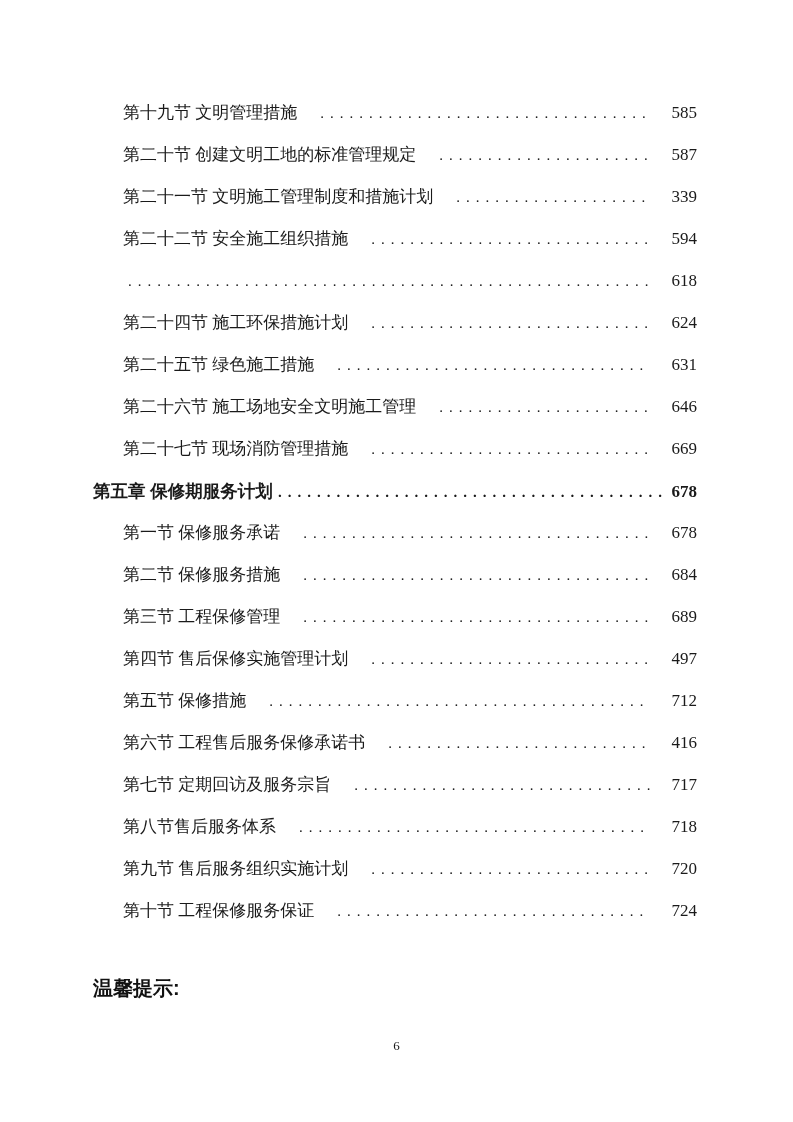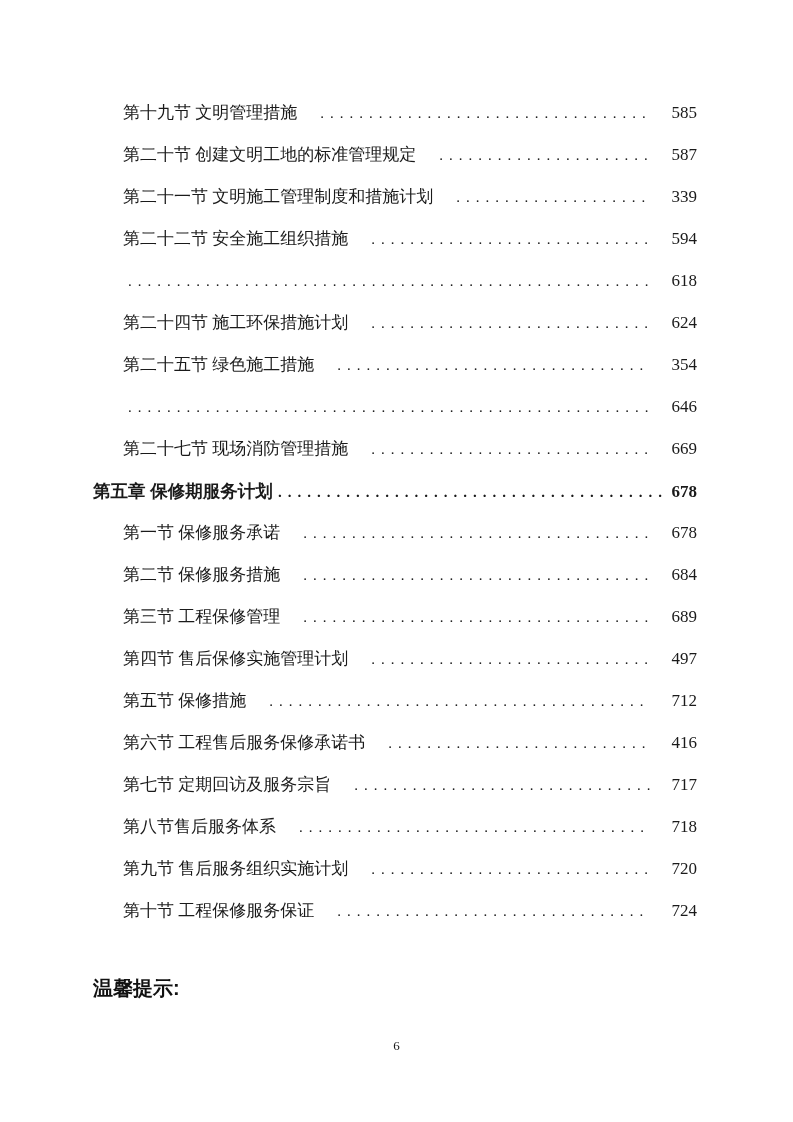--- a/index.html
+++ b/index.html
@@ -119,23 +119,24 @@
     <span class="toc-page">618</span>
   </div>
       <div class="toc-row section">
     <span class="toc-title">第二十四节 施工环保措施计划</span>
     <span class="toc-leader">..........................................................................................</span>
     <span class="toc-page">624</span>
   </div>
       <div class="toc-row section">
     <span class="toc-title">第二十五节 绿色施工措施</span>
     <span class="toc-leader">..........................................................................................</span>
-    <span class="toc-page">354</span>
-  </div>
-      <div class="toc-row section">
+    <span class="toc-page">631</span>
+  </div>
+      <div class="toc-row section">
+    <span class="toc-title">第二十六节 施工场地安全文明施工管理</span>
     <span class="toc-leader">..........................................................................................</span>
     <span class="toc-page">646</span>
   </div>
       <div class="toc-row section">
     <span class="toc-title">第二十七节 现场消防管理措施</span>
     <span class="toc-leader">..........................................................................................</span>
     <span class="toc-page">669</span>
   </div>
       <div class="toc-row chapter">
     <span class="toc-title">第五章 保修期服务计划</span>

